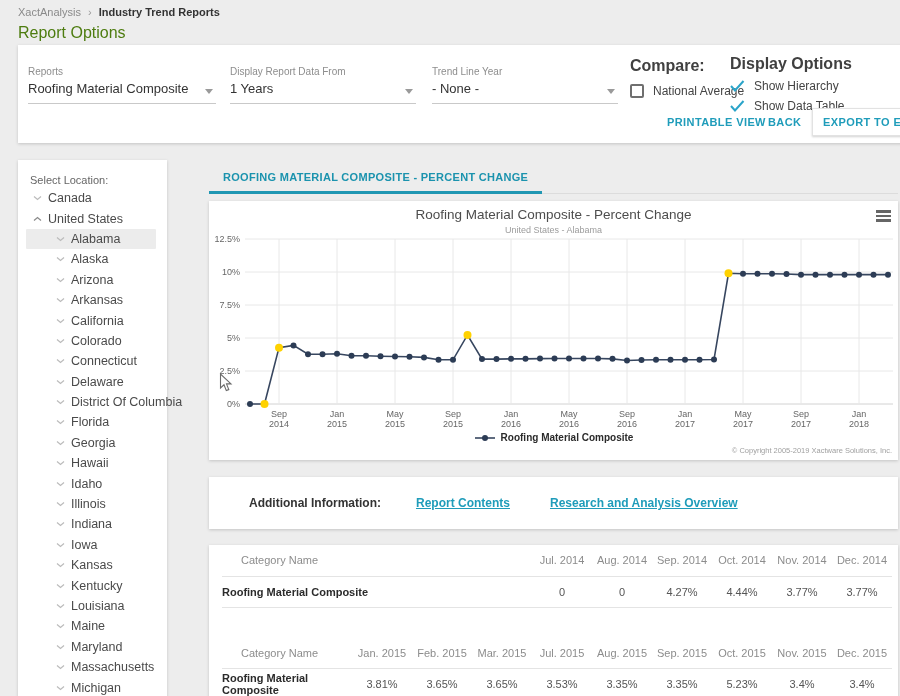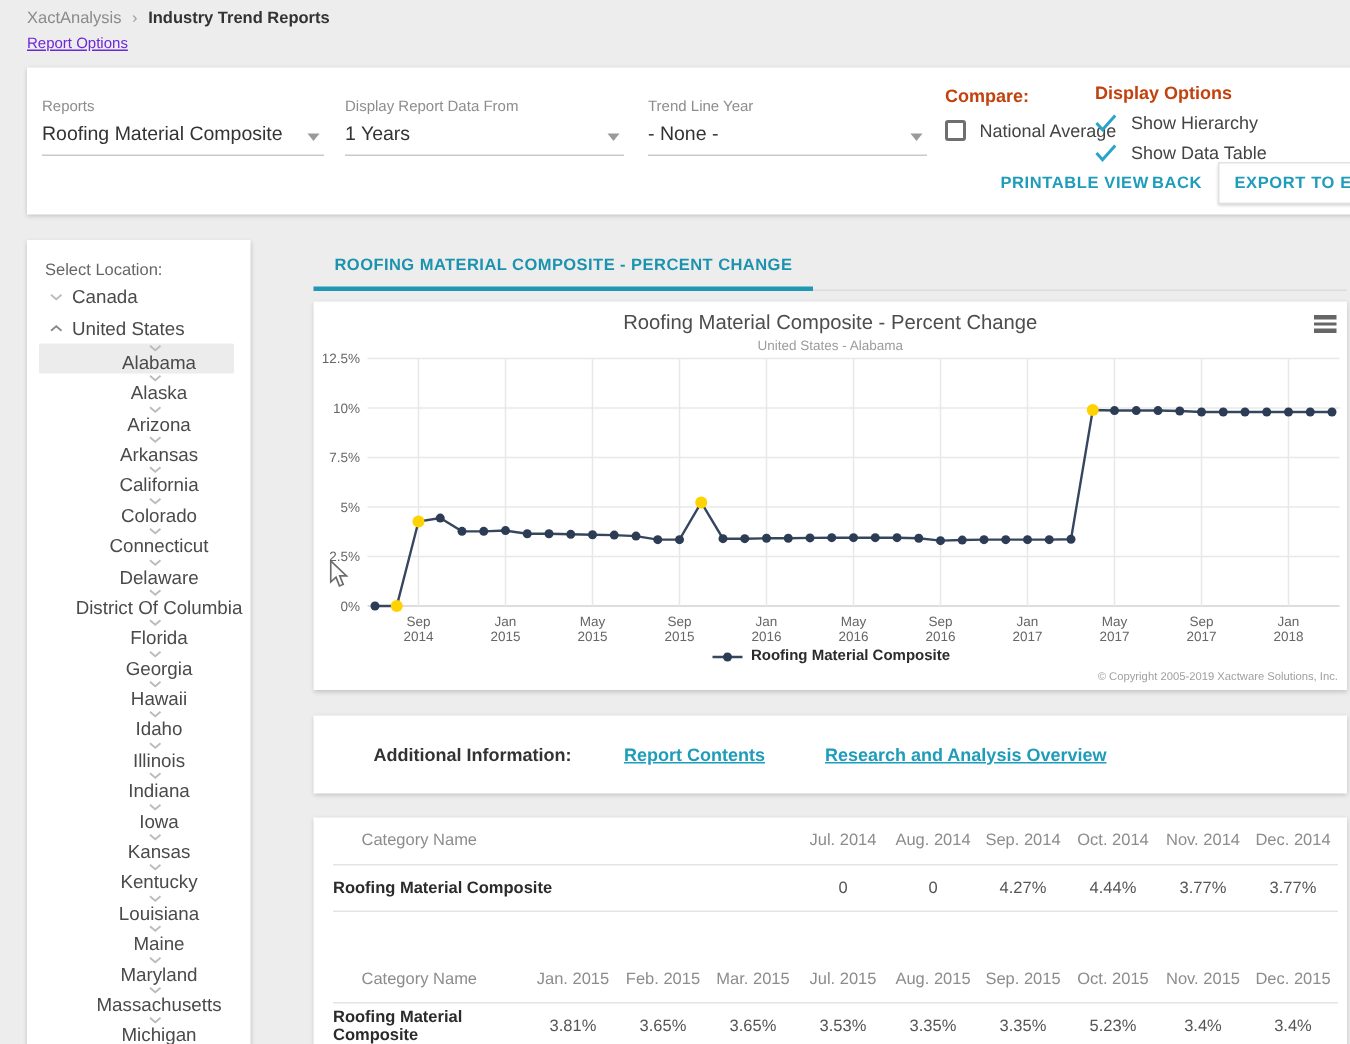--- a/index.html
+++ b/index.html
@@ -10,34 +10,34 @@
     font-family:"Liberation Sans", sans-serif;
     color:#333;
   }
   .panel { position:absolute; background:#fff; box-shadow:0 1px 3px rgba(0,0,0,.18); }
 
   
   #breadcrumb { position:absolute; left:18px; top:6px; font-size:11px; }
   #breadcrumb .root { color:#8a8a8a; }
   #breadcrumb .sep { color:#9a9a9a; margin:0 4px; }
   #breadcrumb .cur { color:#333; font-weight:bold; }
-  #report-options-label { position:absolute; left:18px; top:24px; font-size:10px; color:#6d28d9;text-decoration:underline; }
+  #report-options-label { position:absolute; left:18px; top:24px; font-size:16px; color:#4d7c0f; }
 
   
   #options-panel { left:18px; top:45px; width:892px; height:98px; }
   .field { position:absolute; top:10px; border-bottom:1px solid #c9c9c9; height:38px;margin-top:11px; }
   .field:nth-child(1){ left:10px;  width:188px; }
   .field:nth-child(2){ left:212px; width:186px; }
   .field:nth-child(3){ left:414px; width:186px; }
   .field .flabel { font-size:10px; color:#8d8d8d; }
   .field .fvalue { font-size:13px; color:#333; margin-top:4px; }
   .field .caret { position:absolute; right:3px; bottom:9px; width:0; height:0;
     border-left:4px solid transparent; border-right:4px solid transparent; border-top:5px solid #9a9a9a; }
   #compare-block { position:absolute; left:612px; top:12px; }
-  #compare-block .blabel, #display-options-block .blabel { font-size:12px; font-weight:bold; color:#c2410c; }
+  #compare-block .blabel, #display-options-block .blabel { font-size:16px; font-weight:bold; color:#404040; }
   #compare-row { display:flex; align-items:center; margin-top:9px;text-align:center; }
   #national-average-checkbox { width:14px; height:14px; border:2px solid #6f6f6f; border-radius:2px; background:#fff; }
   #compare-row span { font-size:12px; color:#444; margin-left:9px; }
   #display-options-block { position:absolute; left:712px; top:10px; }
   .check-row { display:flex; align-items:center; margin-top:5px; height:15px; }
   .check-row svg { flex:0 0 auto; }
   .check-row span { font-size:12px; color:#444; margin-left:9px; }
   #buttons-row { position:absolute; right:0; left:0; top:63px; height:28px; }
   .txt-btn { position:absolute; top:0; height:28px; line-height:28px; font-size:11px; font-weight:bold;
     letter-spacing:.4px; color:#1f9cba; background:none; border:none; cursor:pointer;
@@ -50,21 +50,21 @@
     font-family:"Liberation Sans",sans-serif; }
 
   
   #sidebar { left:18px; top:160px; width:149px; height:556px; }
   #select-location-label { font-size:11px; color:#666; padding:14px 0 2px 12px; }
   .tree-item { display:flex; align-items:center; height:20.4px; margin:0 11px 0 8px; cursor:pointer;
     border-radius:1px; }
   .tree-item.selected { background:#ececec; }
   .tree-item .tw { width:15px; display:flex; justify-content:flex-start; padding-left:0; flex:0 0 auto; }
   .tree-item.lvl0 { padding-left:7px; }
-  .tree-item.lvl1 { padding-left:30px;flex-direction:column; }
+  .tree-item.lvl1 { padding-left:30px; }
   .tree-item .tlabel { font-size:12.5px; color:#4a4a4a; white-space:nowrap; }
 
   
   #tabs { position:absolute; left:209px; top:163px; width:689px; height:31px; border-bottom:1px solid #dcdcdc; }
   .tab { display:inline-block; padding:0 14px; line-height:28px; height:31px; font-size:11px; font-weight:bold;
     letter-spacing:.3px; color:#82c3d3; cursor:pointer; }
   .tab.active { color:#1b93ae; border-bottom:3px solid #2097b3; }
 
   
   #chart-panel { left:209px; top:201px; width:689px; height:259px; }

